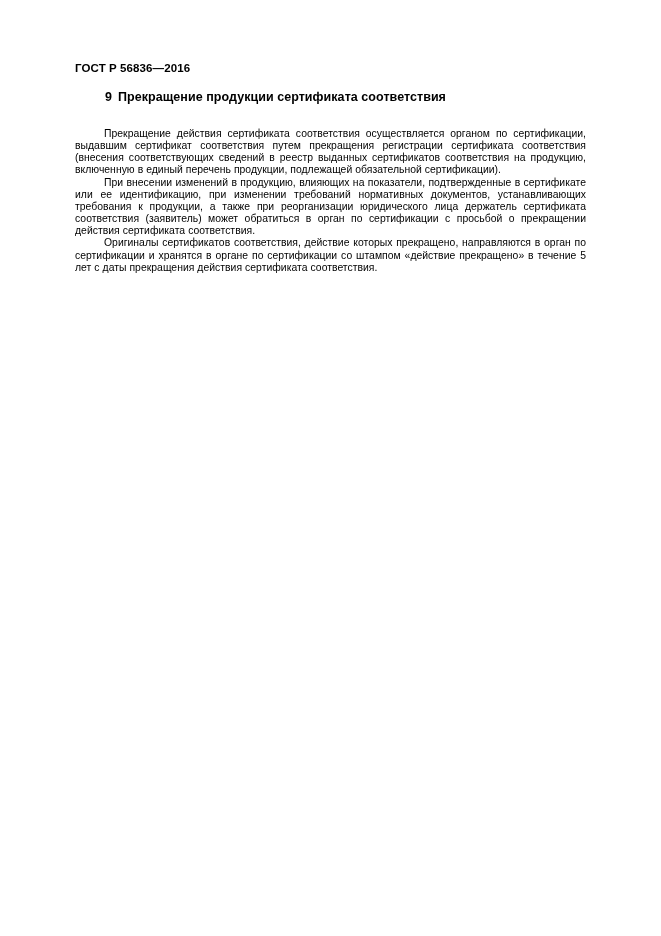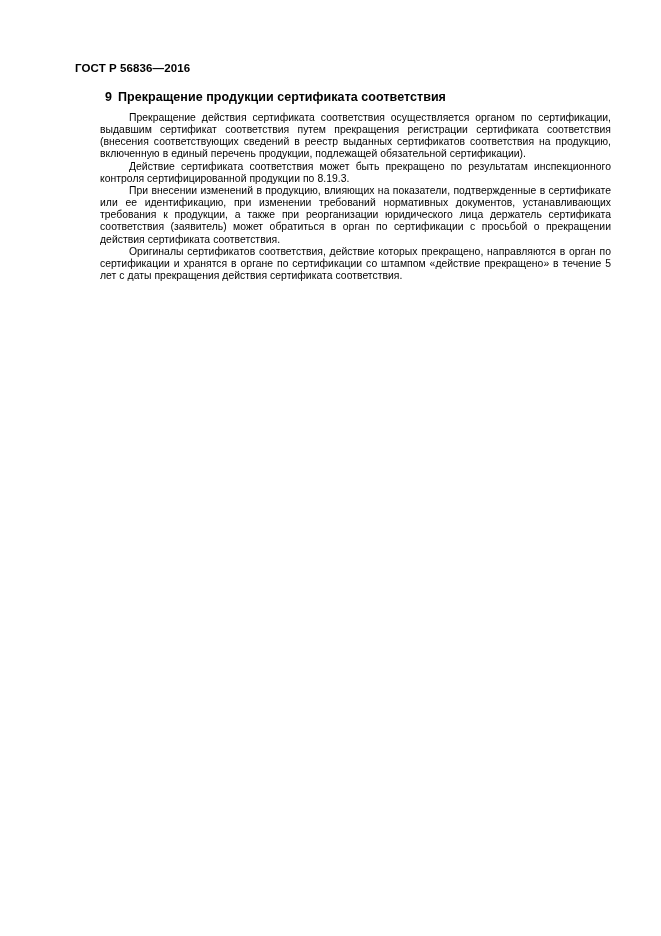--- a/index.html
+++ b/index.html
@@ -45,29 +45,28 @@
     white-space: nowrap;
   }
   .section-heading .num {
     margin-right: 6px;
   }
 
   
   .body-block {
     position: absolute;
     left: 75px;
-    top: 112px;
+    top: 128px;
     width: 511px;
     font-size: 10.4px;
     line-height: 12.15px;
     text-align: justify;
     text-justify: inter-word;
     letter-spacing: 0.02px;
     word-spacing: 0.1px;
-    margin-left: 25px;
   }
   .body-block p {
     margin: 0;
     text-indent: 29px;
     text-align: justify;
   }
 
   
   .folio {
     position: absolute;
@@ -83,20 +82,19 @@
 <div class="page">
 
   <div class="doc-header">ГОСТ Р 56836—2016</div>
 
   <div class="section-heading">
     <span class="num">9</span><span>Прекращение продукции сертификата соответствия</span>
   </div>
 
   <div class="body-block">
     <p>Прекращение действия сертификата соответствия осуществляется органом по сертификации, выдавшим сертификат соответствия путем прекращения регистрации сертификата соответствия (внесения соответствующих сведений в реестр выданных сертификатов соответствия на продукцию, включенную в единый перечень продукции, подлежащей обязательной сертификации).</p>
-    <p>Действие сертификата соответствия может быть прекращено по результатам инспекционного контроля сертифицированной продукции по 8.19.3.</p>
     <p>При внесении изменений в продукцию, влияющих на показатели, подтвержденные в сертификате или ее идентификацию, при изменении требований нормативных документов, устанавливающих требования к продукции, а также при реорганизации юридического лица держатель сертификата соответствия (заявитель) может обратиться в орган по сертификации с просьбой о прекращении действия сертификата соответствия.</p>
     <p>Оригиналы сертификатов соответствия, действие которых прекращено, направляются в орган по сертификации и хранятся в органе по сертификации со штампом «действие прекращено» в течение 5 лет с даты прекращения действия сертификата соответствия.</p>
   </div>
 
   <div class="folio">12</div>
 
 </div>
 
 </body></html>

